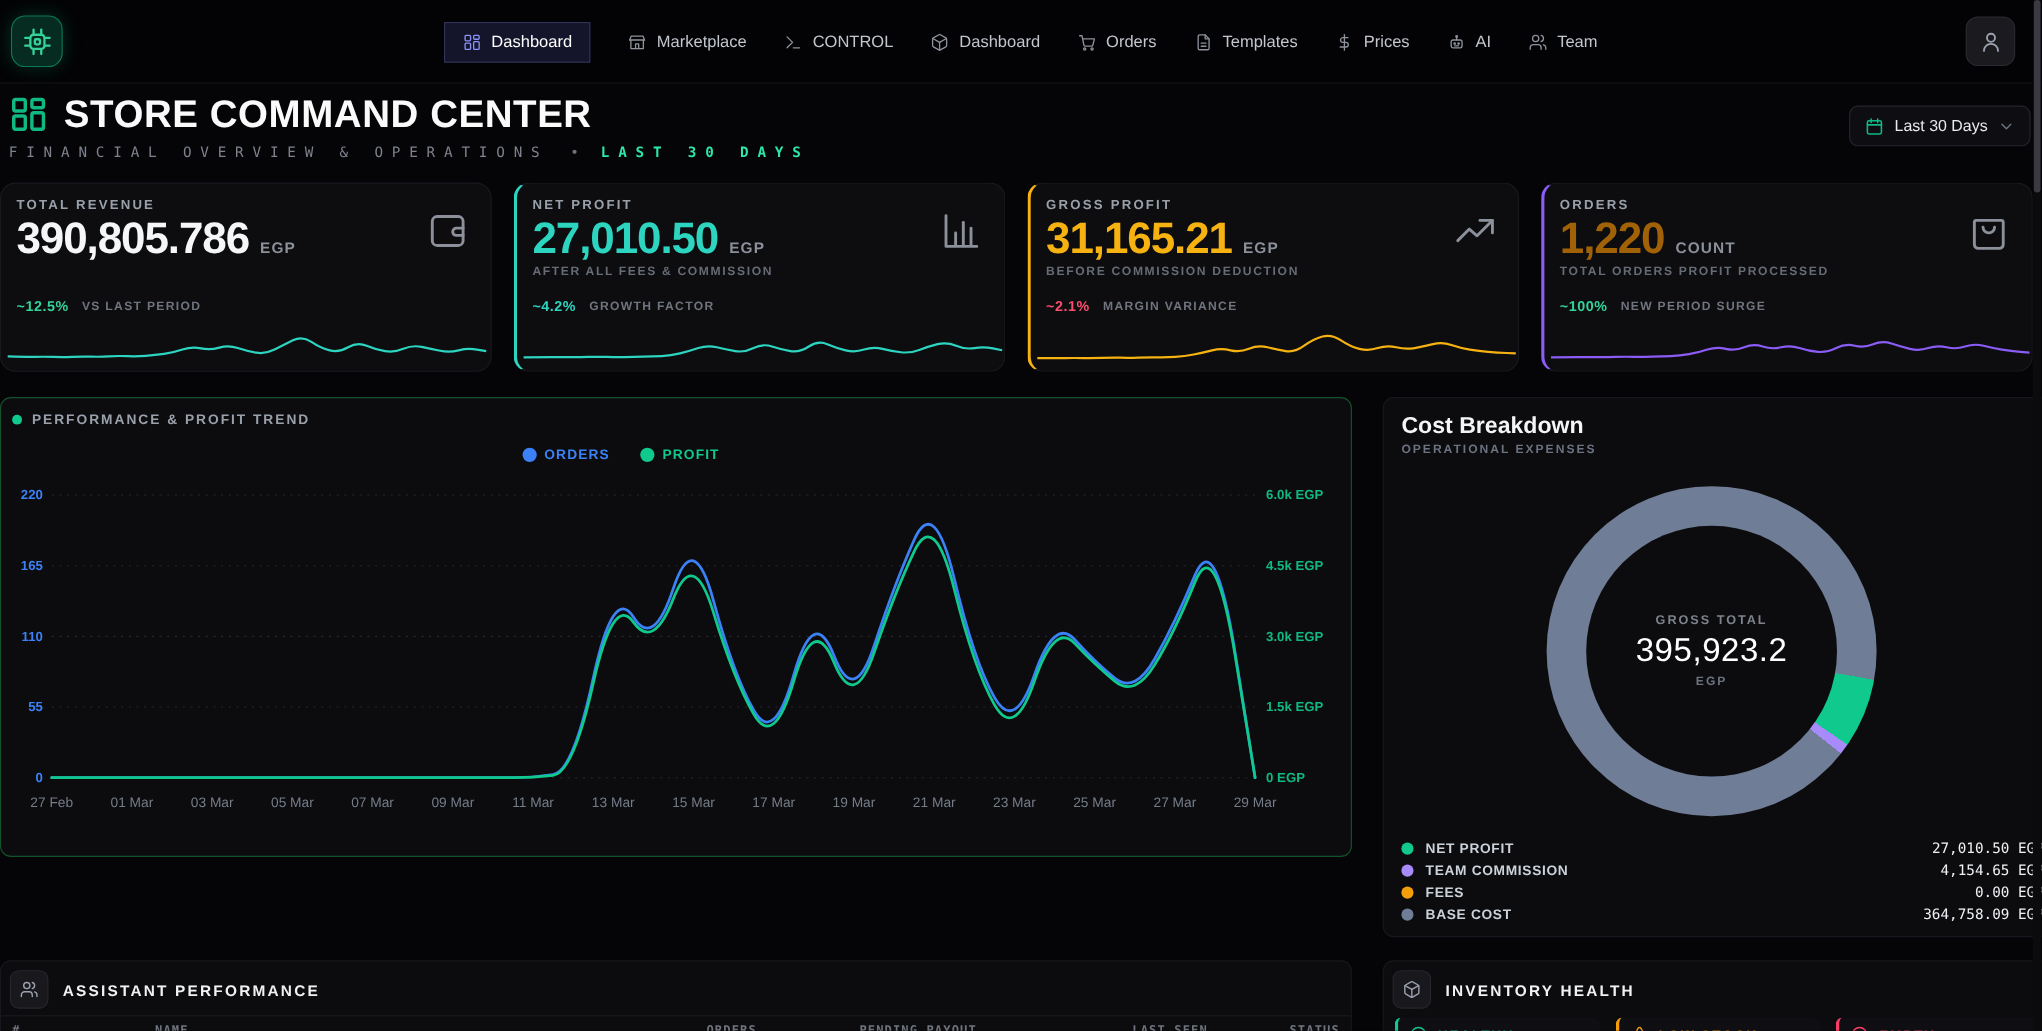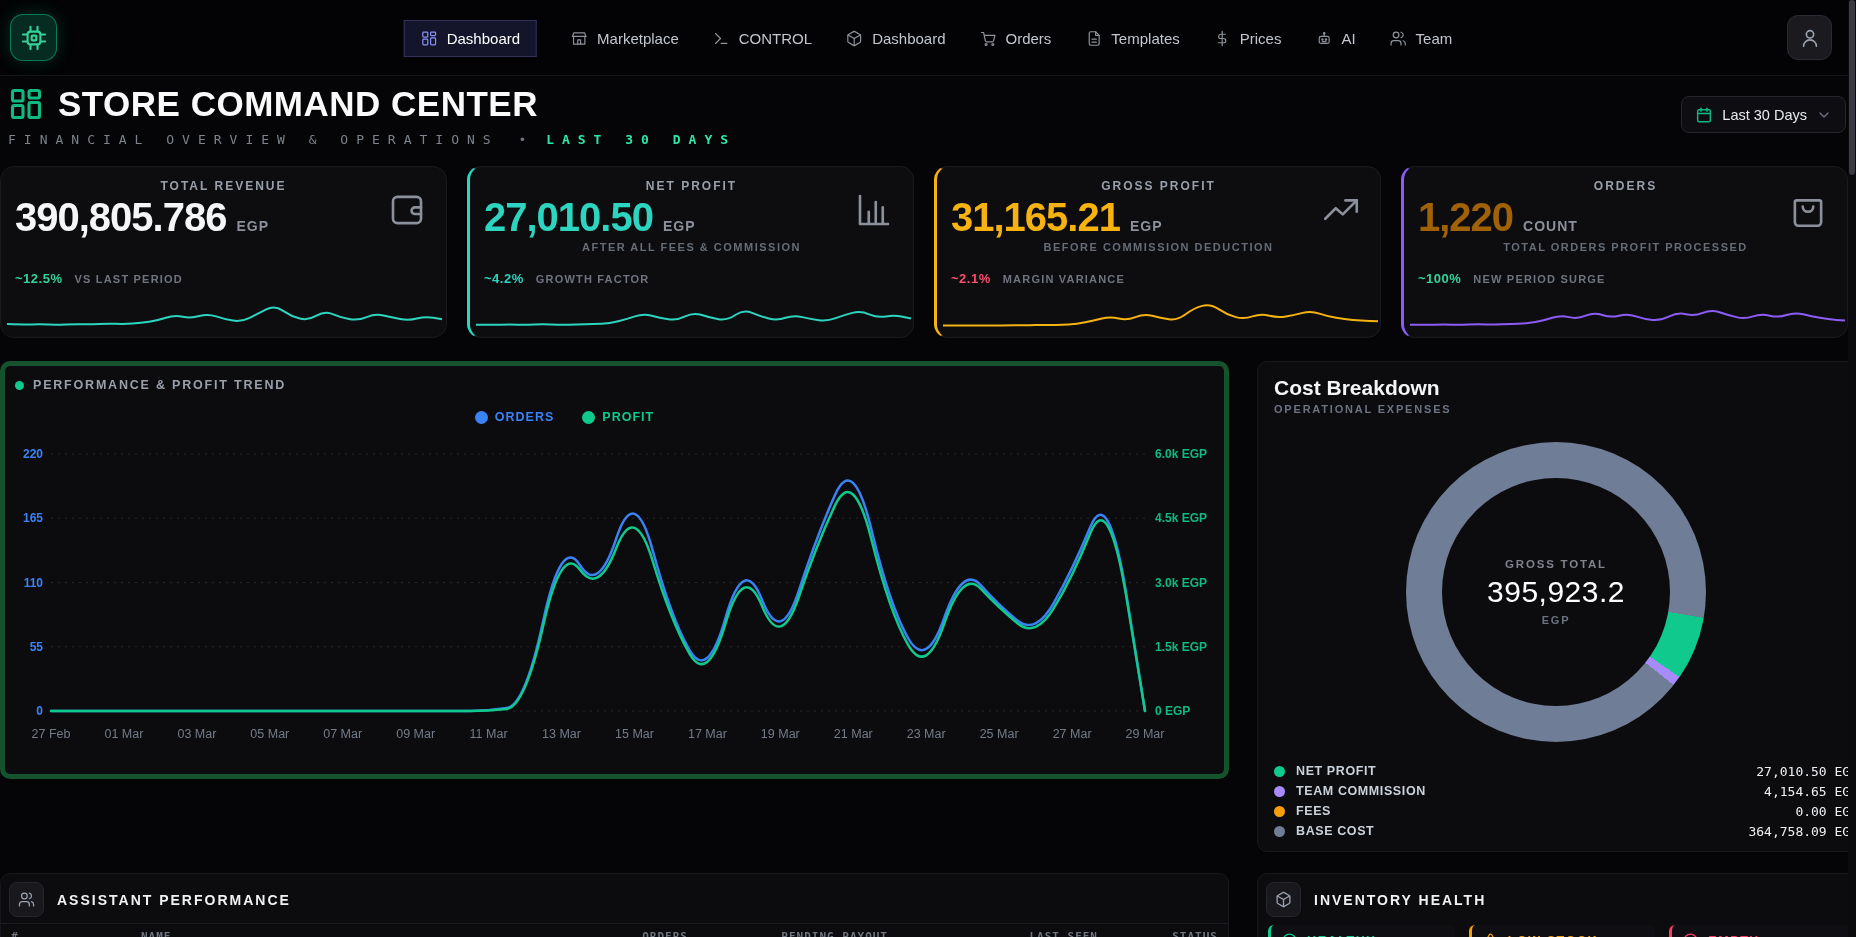--- a/index.html
+++ b/index.html
@@ -41,35 +41,35 @@
   .range-pill { position:absolute; right:10px; top:20px; height:37px; padding:0 13px;
     display:flex; align-items:center; gap:9px; background:#0e0e12; border:1px solid #26262e;
     border-radius:8px; font-size:14.5px; color:#e8eaed; cursor:pointer; }
   .range-pill .cal { color:#10b981; display:flex; }
   .range-pill .chev { color:#6b7280; display:flex; }
 
   
   .kpis { position:absolute; top:166px; left:0; width:1848px;
     display:grid; grid-template-columns:repeat(4,1fr); gap:20px; }
   .kpi-card { position:relative; height:172px; background:#0d0d10; border:1px solid #191920;
-    border-radius:14px; padding:12px 14px; overflow:hidden;text-align:center; }
+    border-radius:14px; padding:12px 14px; overflow:hidden; }
   .k-label { font-size:12px; font-weight:bold; letter-spacing:2px; color:#9aa0aa; }
   .k-value-row { margin-top:3px; display:flex; align-items:baseline; gap:10px; }
   .k-value { font-size:40px; font-weight:700; letter-spacing:-1px; line-height:1.05; }
   .k-unit { font-size:14px; font-weight:bold; color:#8b909a; letter-spacing:1px; }
   .k-sub { font-size:11px; letter-spacing:1.5px; color:#666c76; font-weight:bold; margin-top:3px; }
   .k-icon { position:absolute; right:18px; top:22px; color:#8b909a; }
   .k-delta-row { position:absolute; left:14px; top:104px; display:flex; align-items:center; gap:12px; }
   .k-delta { font-size:13px; font-weight:bold; letter-spacing:.5px; }
   .k-delta-label { font-size:11px; font-weight:bold; letter-spacing:1.2px; color:#6f747e; }
   .k-spark { position:absolute; left:4px; right:4px; bottom:4px; height:38px; }
 
   
   .chart-card { position:absolute; top:361px; left:0; width:1229px; height:418px;
-    background:#0c0c0f; border:5px solid #14532d; border-radius:10px; }
+    background:#0c0c0f; border:1px solid #14532d; border-radius:10px; }
   .chart-head { display:flex; align-items:center; gap:9px; padding:12px 10px 0 10px; }
   .chart-head .dot { width:9px; height:9px; border-radius:50%; background:#10c98d; }
   .chart-head .ct { font-size:12.5px; font-weight:bold; letter-spacing:1.8px; color:#9aa0aa; }
   .legend { position:absolute; top:44px; left:0; right:100px; display:flex;
     justify-content:center; gap:28px; }
   .legend-item { display:flex; align-items:center; gap:7px; font-size:12.5px;
     font-weight:bold; letter-spacing:1px; cursor:pointer; }
   .legend-item .ldot { width:13px; height:13px; border-radius:50%; }
   #main-chart { position:absolute; top:72px; left:0; }
 

